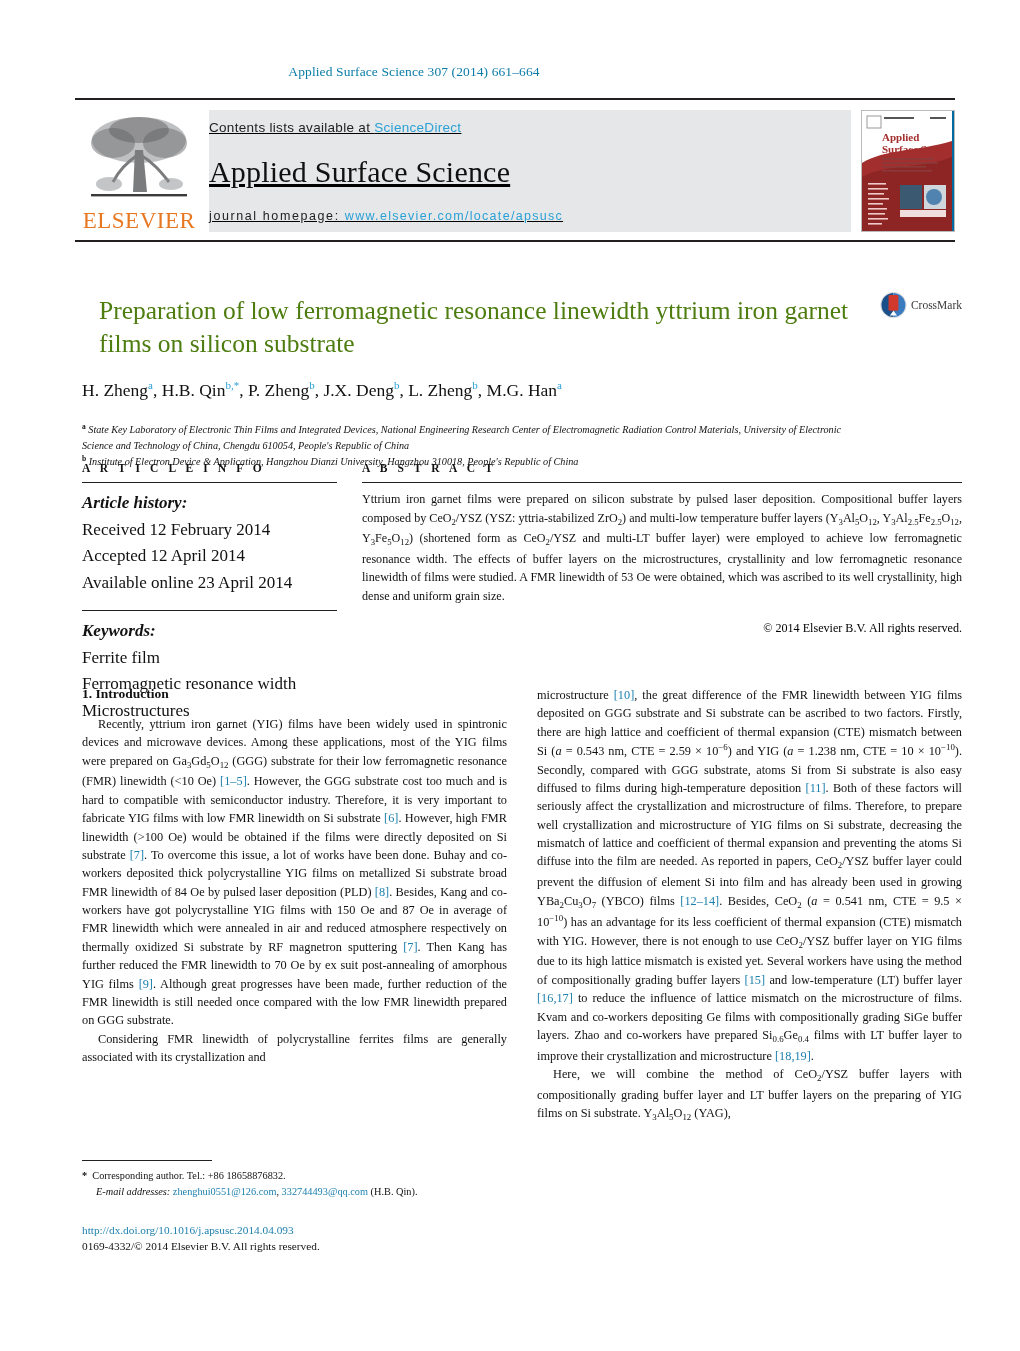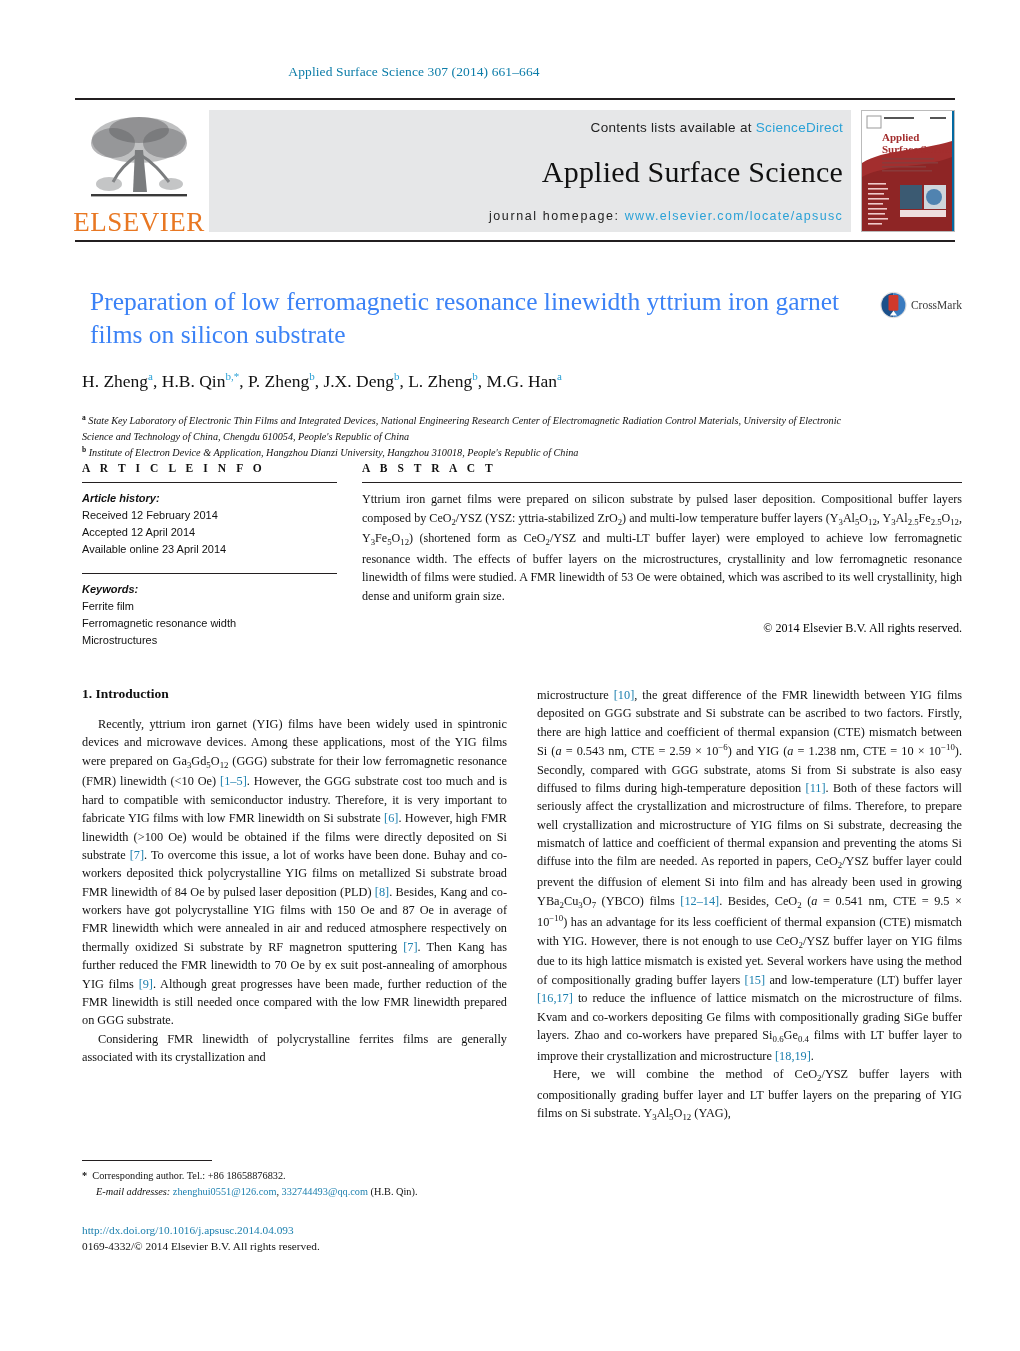--- a/index.html
+++ b/index.html
@@ -57,35 +57,36 @@
     display: flex;
     flex-direction: column;
     align-items: center;
     justify-content: flex-start;
     padding-top: 6px;
   }
   .tree-svg { display:block; }
   .elsevier-word {
     font-family: "Liberation Serif", serif;
     color: #E87722;
-    font-size: 27px;
+    font-size: 23px;
     letter-spacing: 0.5px;
     line-height: 1;
     margin-top: 1px;
   }
   .journal-band {
     flex: 1 1 auto;
     background: #e6e7e8;
     margin: 6px 0 8px 6px;
     display: flex;
     flex-direction: column;
-    align-items: flex-end;
+    align-items: flex-start;
     justify-content: space-between;
     padding: 10px 8px 9px 0;
     box-sizing: border-box;
+    text-decoration: underline;
   }
   .contents-line {
     font-family: "Liberation Sans", sans-serif;
     font-size: 13.5px;
     color: #222222;
     letter-spacing: 0.3px;
   }
   .contents-line .sd {
     color: #2aa1d6;
   }
@@ -117,22 +118,22 @@
   .title-block {
     position: absolute;
     top: 278px;
     left: 82px;
     width: 790px;
   }
   .paper-title {
     font-family: "Liberation Serif", serif;
     font-size: 25.5px;
     line-height: 1.28;
-    color: #3b82f6;
-    margin: 8px;
+    color: #4d7c0f;
+    margin: 17px;
     font-weight: normal;
   }
   .authors {
     margin-top: 18px;
     font-family: "Liberation Serif", serif;
     font-size: 17.5px;
     color: #111111;
     line-height: 1.3;
   }
   .authors sup {
@@ -184,22 +185,22 @@
     letter-spacing: 3.6px;
     color: #111111;
     margin-bottom: 8px;
   }
   .rule {
     border-top: 1px solid #231f20;
     margin-bottom: 7px;
   }
   .rule-thin { border-top: 0.8px solid #231f20; }
   .info-body {
-    font-family: Liberation Sans, sans-serif;
-    font-size: 11px;
+    font-family: Liberation Serif, serif;
+    font-size: 17px;
     line-height: 1.56;
     color: #111111;
   }
   .info-body .ital { font-style: italic; font-weight: bold; }
   .info-gap { height: 14px; }
 
   .abs-body {
     font-family: "Liberation Serif", serif;
     font-size: 12.1px;
     line-height: 1.53;

